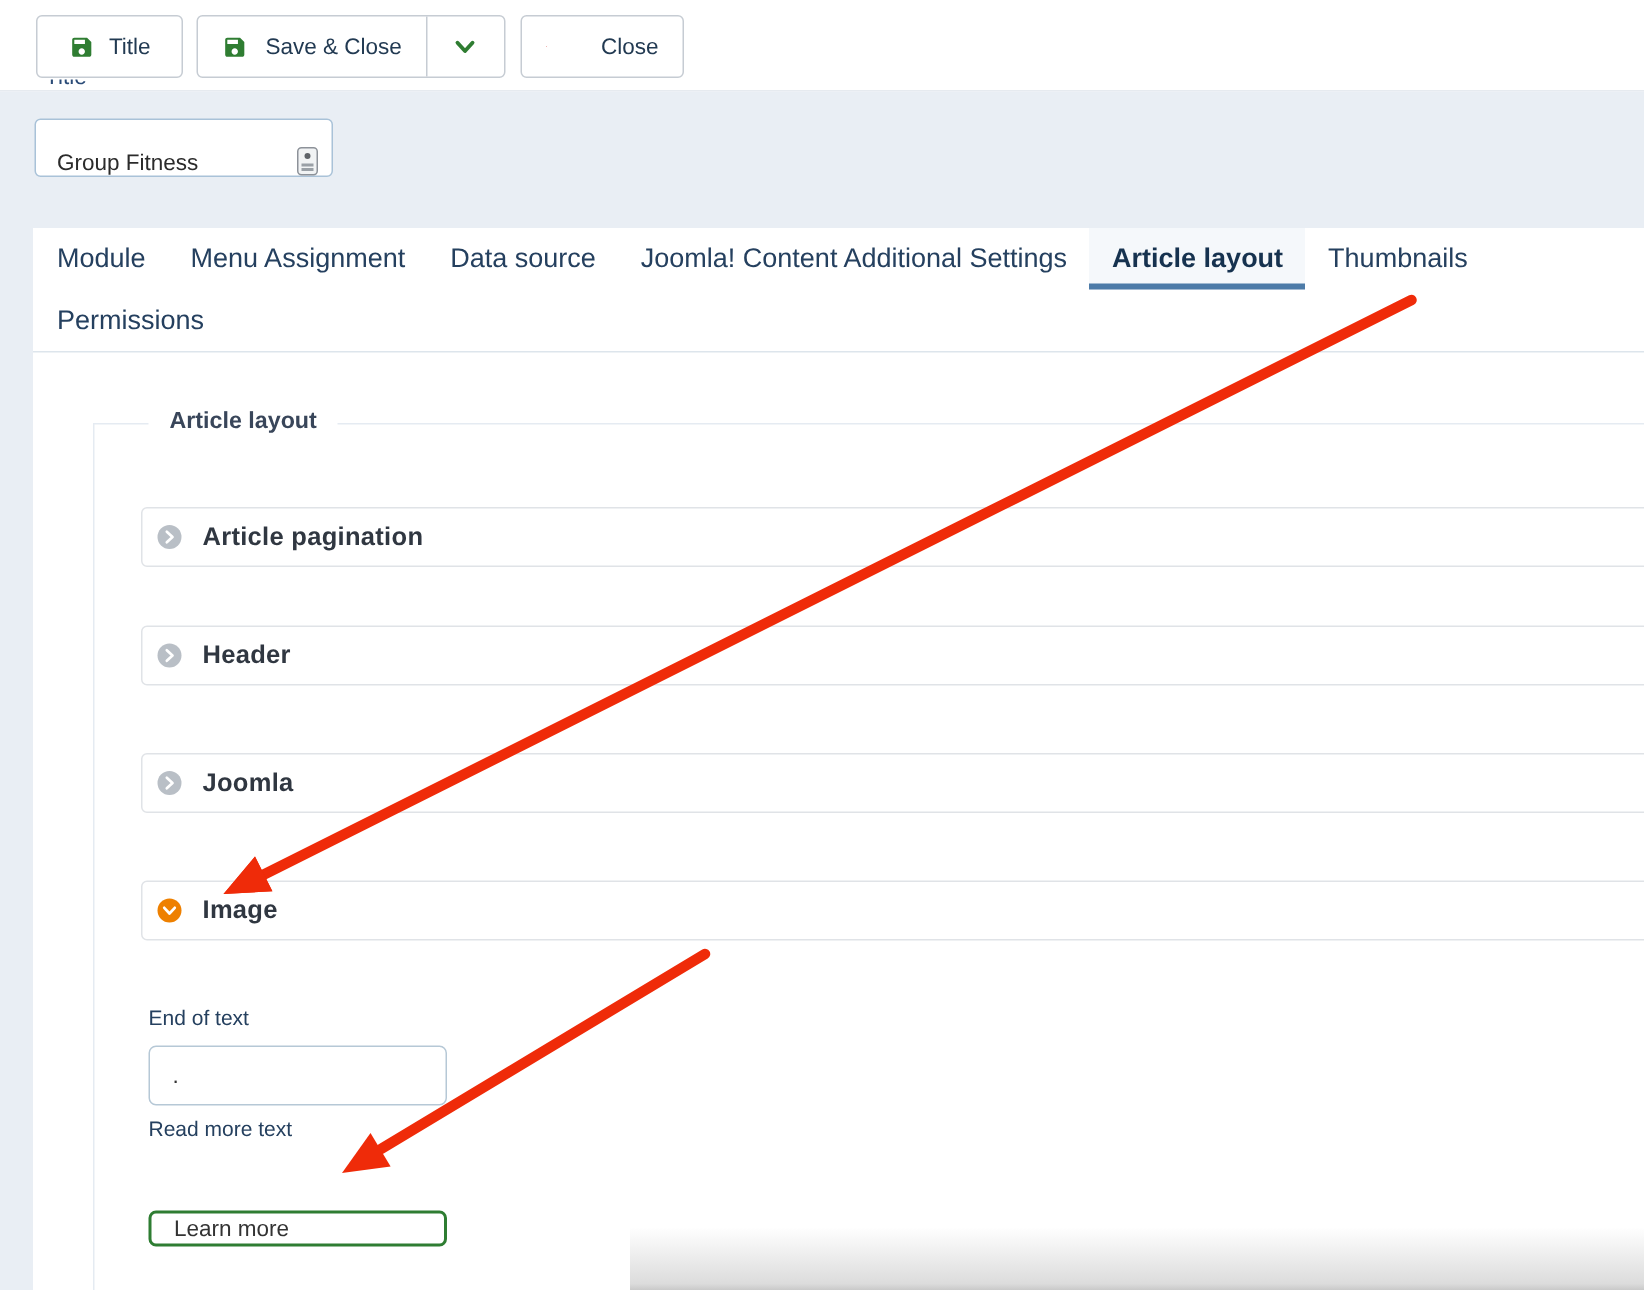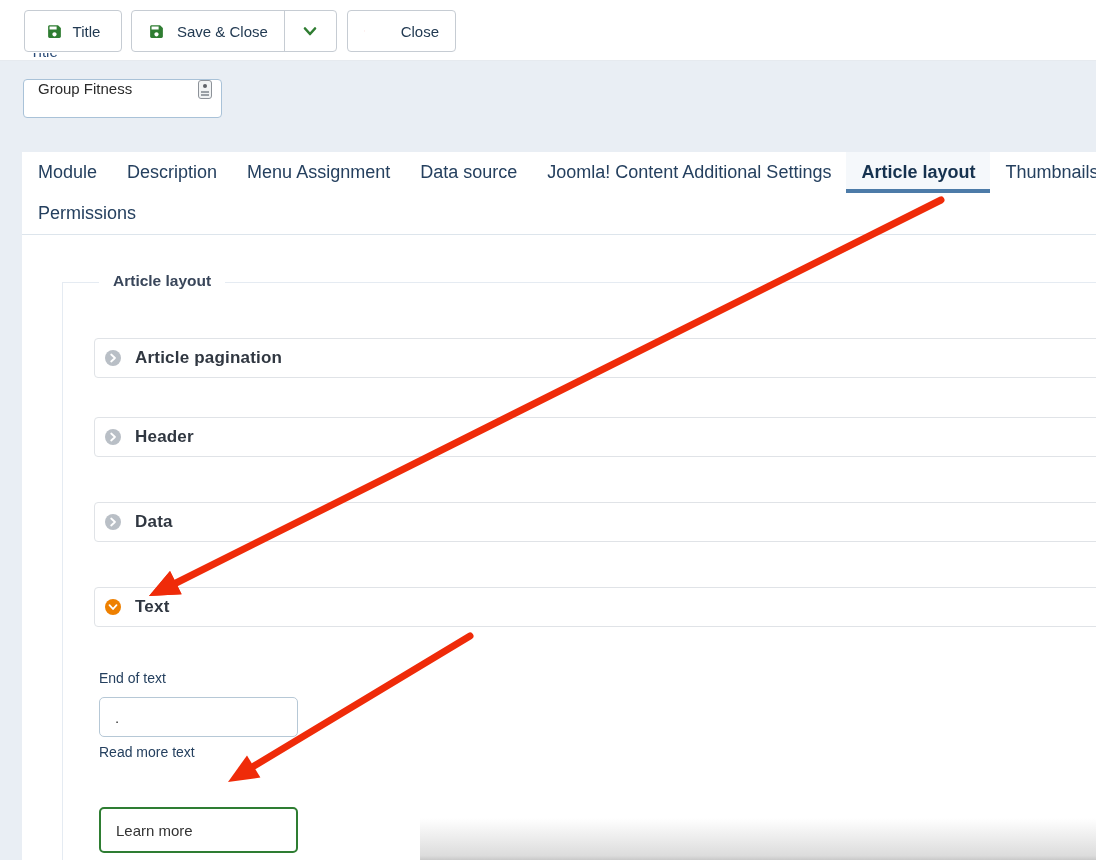--- a/index.html
+++ b/index.html
@@ -15,21 +15,21 @@
   .btn-group{position:absolute;top:10px;height:42px;box-sizing:border-box;border:1px solid #c6ccd3;border-radius:4px;display:flex;background:#fff;}
   .btn-group .seg{display:flex;align-items:center;justify-content:center;gap:12px;color:#223a52;font-size:15px;cursor:pointer;padding:0 16px;height:100%;box-sizing:border-box;}
   .btn-group .seg.caret{border-left:1px solid #c6ccd3;padding:0 17px;}
   .icon16{width:17px;height:17px;display:block;}
   
   .gray-band{position:absolute;left:0;top:60px;width:1096px;height:92px;background:#e9eef4;}
   .gray-strip{position:absolute;left:0;top:152px;width:22px;height:708px;background:#e9eef4;}
   
   .title-clip{position:absolute;left:30px;top:53px;height:11px;overflow:hidden;z-index:6;}
   .title-clip span{display:block;font-size:15px;line-height:20px;color:#2a4b77;margin-top:-11px;font-weight:400;}
-  .title-input{position:absolute;left:23px;top:79px;width:199px;height:39px;box-sizing:border-box;background:#fff;border:1px solid #a9c2d8;border-radius:4px;display:flex;align-items:flex-start;z-index:4;}
+  .title-input{position:absolute;left:23px;top:79px;width:199px;height:39px;box-sizing:border-box;background:#fff;border:1px solid #a9c2d8;border-radius:4px;display:flex;align-items:flex-end;z-index:4;}
   .title-input .val{padding-left:14px;font-size:15px;color:#2b2b2b;flex:1;}
   .addon-icon{width:14px;height:19px;box-sizing:border-box;border:1px solid #8d9299;border-radius:3px;background:#f1f3f4;margin-right:9px;position:relative;}
   .addon-icon::before{content:"";position:absolute;left:4px;top:3px;width:4px;height:4px;border-radius:50%;background:#5f6368;}
   .addon-icon::after{content:"";position:absolute;left:2px;top:10px;width:8px;height:2px;background:#9aa0a6;box-shadow:0 3px 0 #9aa0a6;}
   
   .card{position:absolute;left:22px;top:152px;width:1074px;height:708px;background:#fff;border-top-left-radius:4px;}
   .tabbar{position:absolute;left:22px;top:152px;width:1130px;border-bottom:1px solid #dde5ec;background:#fff;z-index:2;}
   .tabrow{display:flex;flex-wrap:nowrap;white-space:nowrap;padding-left:1px;}
   .tab{position:relative;display:flex;align-items:center;padding:0 15px;height:41px;font-size:18px;color:#25405f;cursor:pointer;}
   .tab.active{font-weight:bold;color:#16324f;background:#f5f8fb;}
@@ -40,21 +40,21 @@
   
   .acc-row{position:absolute;left:94px;width:1056px;height:40px;box-sizing:border-box;background:#fff;border:1px solid #e0e3e7;border-radius:4px;display:flex;align-items:center;padding-left:10px;cursor:pointer;z-index:2;}
   .acc-circle{width:16px;height:16px;border-radius:50%;background:#b9bfc6;display:flex;align-items:center;justify-content:center;flex:none;}
   .acc-circle.orange{background:#ee8000;}
   .acc-label{margin-left:14px;font-size:17px;font-weight:bold;color:#303741;letter-spacing:.2px;}
   
   .fld-label{position:absolute;left:99px;font-size:14px;color:#25405f;z-index:2;}
   .text-input{position:absolute;left:99px;box-sizing:border-box;background:#fff;display:flex;align-items:center;z-index:2;}
   .text-input .val{padding-left:15px;font-size:15px;color:#333;}
   .input-endtext{top:697px;width:199px;height:40px;border:1px solid #b6c8d6;border-radius:5px;}
-  .input-readmore{top:807px;width:199px;height:46px;border:2px solid #2e7d32;border-radius:5px;}
+  .input-readmore{top:807px;width:199px;height:24px;border:2px solid #2e7d32;border-radius:5px;}
   
   .bottom-fade{position:absolute;left:420px;top:818px;width:676px;height:42px;background:linear-gradient(to bottom,rgba(255,255,255,0),#dcdcdc 90%,#c9c9c9);z-index:3;pointer-events:none;}
   .annot{position:absolute;left:0;top:0;width:1096px;height:860px;z-index:7;pointer-events:none;}
 </style>
 </head>
 <body>
 
 <div id="frame">
 
   <div class="gray-band"></div>
@@ -95,21 +95,20 @@
   </div>
 
   <div class="title-input">
     <span class="val">Group Fitness</span>
     <span class="addon-icon"></span>
   </div>
 
   <div class="tabbar">
     <div class="tabrow">
       <div class="tab">Module</div>
-      <div class="tab">Description</div>
       <div class="tab">Menu Assignment</div>
       <div class="tab">Data source</div>
       <div class="tab">Joomla! Content Additional Settings</div>
       <div class="tab active">Article layout</div>
       <div class="tab">Thumbnails</div>
     </div>
     <div class="tabrow">
       <div class="tab">Permissions</div>
     </div>
   </div>
@@ -133,29 +132,29 @@
         </svg>
     </span>
     <span class="acc-label">Header</span>
   </div>
   <div class="acc-row" style="top:502px;">
     <span class="acc-circle">
       <svg width="10" height="10" viewBox="0 0 10 10">
           <polyline points="3.2,1.5 7,5 3.2,8.5" fill="none" stroke="#fff" stroke-width="1.8" stroke-linecap="round" stroke-linejoin="round"></polyline>
         </svg>
     </span>
-    <span class="acc-label">Data</span>
+    <span class="acc-label">Joomla</span>
   </div>
   <div class="acc-row" style="top:587px;">
     <span class="acc-circle orange">
       <svg width="10" height="10" viewBox="0 0 10 10">
           <polyline points="1.5,3.2 5,7 8.5,3.2" fill="none" stroke="#fff" stroke-width="1.8" stroke-linecap="round" stroke-linejoin="round"></polyline>
         </svg>
     </span>
-    <span class="acc-label">Text</span>
+    <span class="acc-label">Image</span>
   </div>
 
   <div class="fld-label" style="top:670px;">End of text</div>
   <div class="text-input input-endtext">
     <span class="val">.</span>
   </div>
 
   <div class="fld-label" style="top:744px;">Read more text</div>
   <div class="text-input input-readmore">
     <span class="val">Learn more</span>

